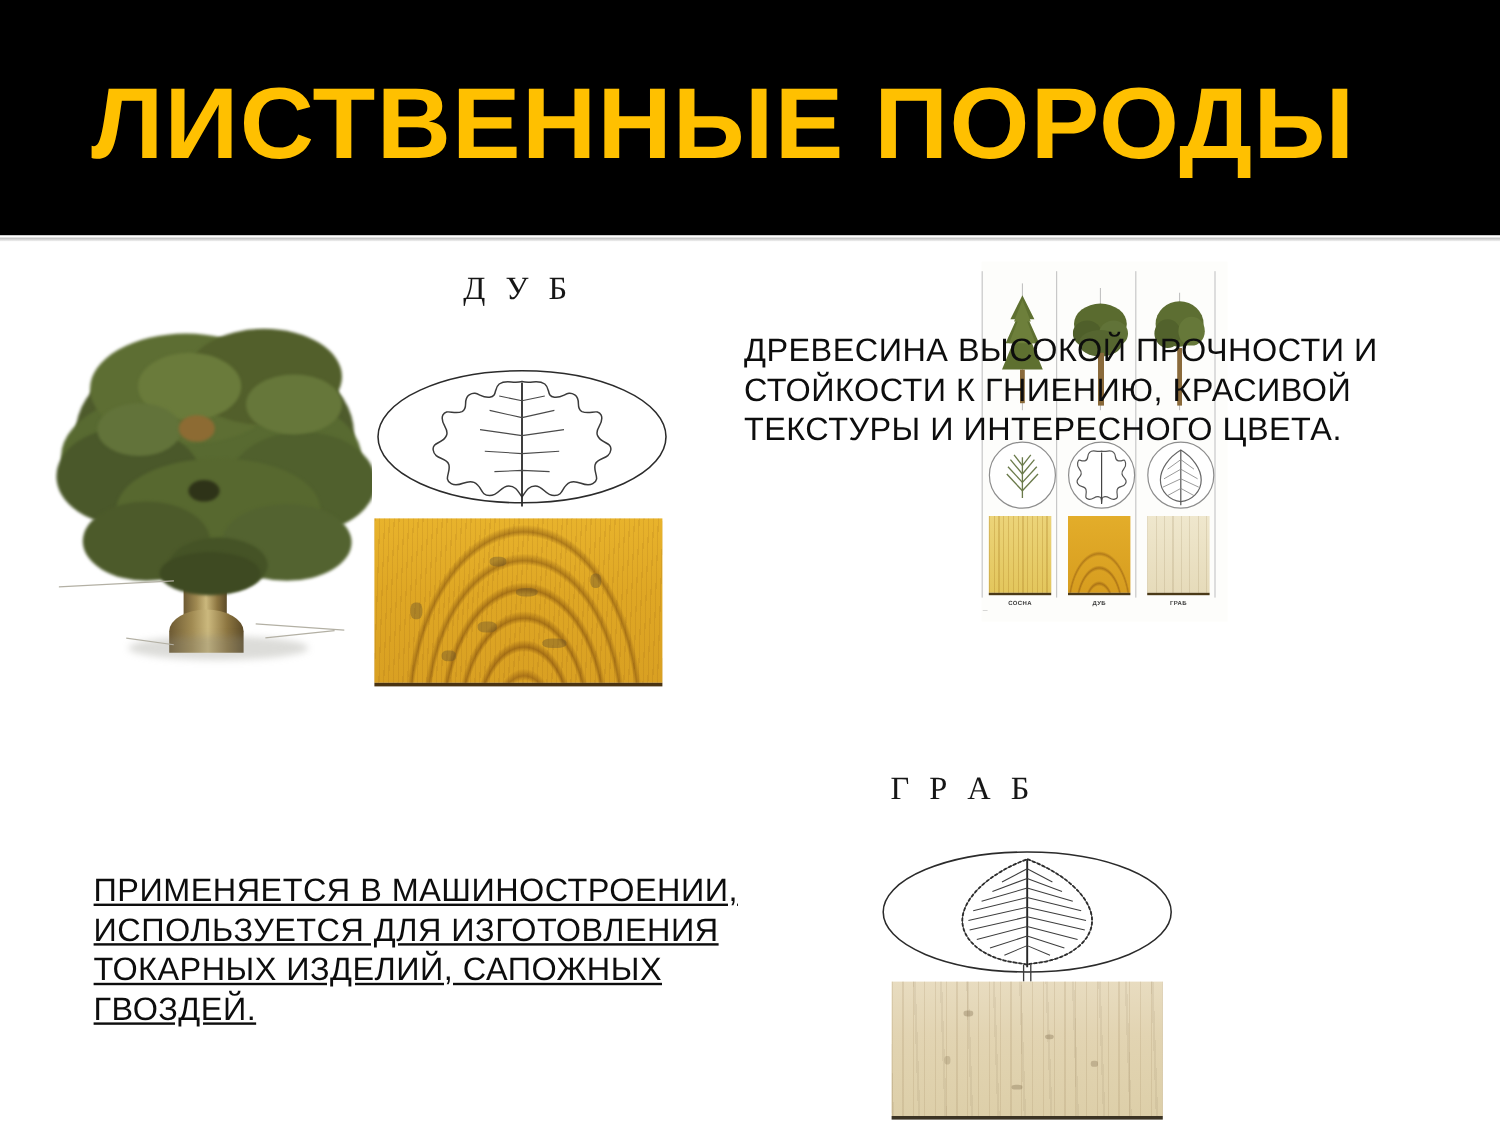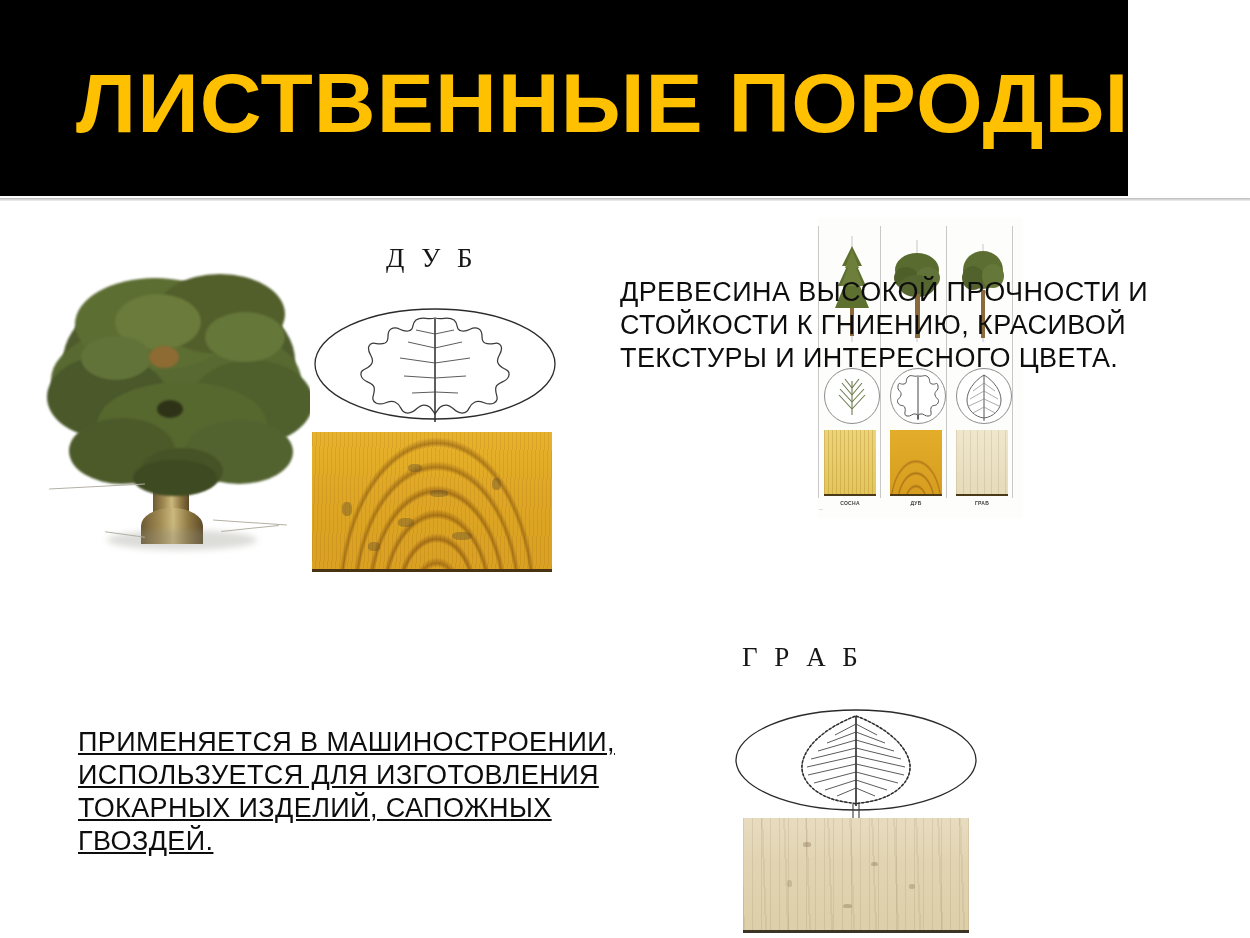--- a/index.html
+++ b/index.html
@@ -12,21 +12,21 @@
     height: 938px;
     position: relative;
     overflow: hidden;
     font-family: "Liberation Sans", sans-serif;
   }
 
   
   #title-banner {
     position: absolute;
     left: 0; top: 0;
-    width: 1128px;
+    width: 1250px;
     height: 196px;
     background: #000000;
   }
   #title-text {
     position: absolute;
     left: 76px;
     top: 60px;
     width: 1100px;
     font-family: "Liberation Sans", sans-serif;
     font-weight: bold;
@@ -73,21 +73,21 @@
 
   
   .species-caption {
     position: absolute;
     font-family: "Liberation Serif", serif;
     font-size: 27px;
     letter-spacing: 5px;
     color: #161616;
     white-space: nowrap;
   }
-  #caption-oak { left: 386px; top: 243px; }
+  #caption-oak { left: 386px; top: 225px; }
   #caption-hornbeam { left: 742px; top: 642px; }
 
   
   #oak-tree-photo {
     position: absolute;
     left: 45px;
     top: 272px;
     width: 265px;
     height: 290px;
     background: #ffffff;

